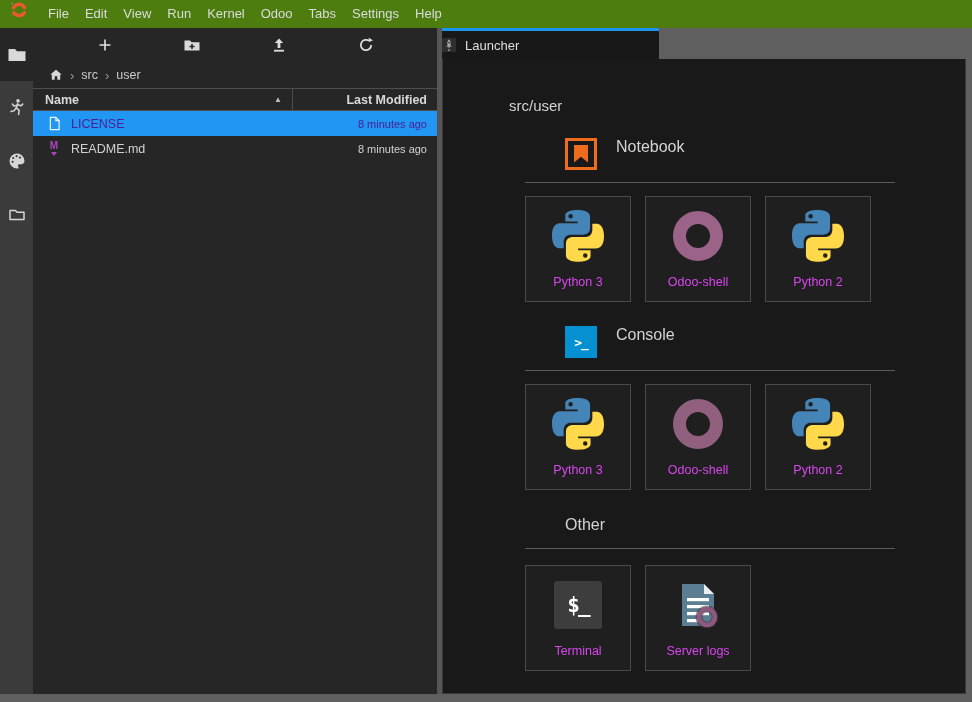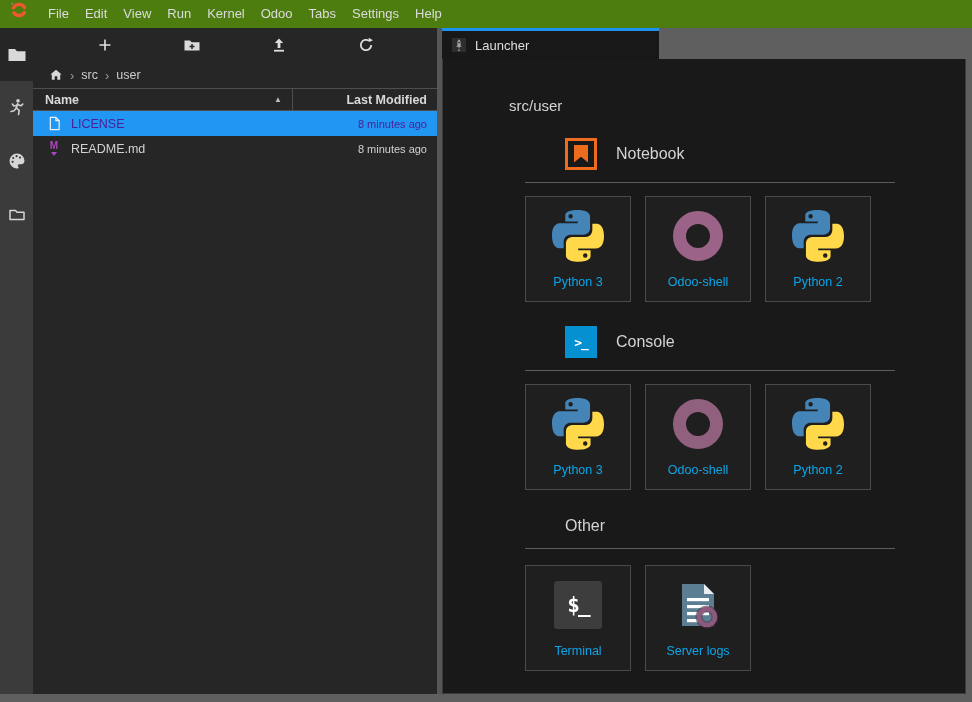--- a/index.html
+++ b/index.html
@@ -43,33 +43,33 @@
   .md-icon{display:flex;flex-direction:column;align-items:center;line-height:1;}
   .md-icon .m{font-weight:bold;font-size:10px;color:#ab47bc;}
   .md-icon .arr{width:0;height:0;border-left:3.5px solid transparent;border-right:3.5px solid transparent;border-top:4.5px solid #ab47bc;margin-top:1px;}
 
   
   .splitter{width:5px;flex:none;background:#565656;cursor:col-resize;}
 
   
   .dock{flex:1;min-width:0;background:#5f5f5f;display:flex;flex-direction:column;padding-right:6px;}
   .tabbar{height:31px;flex:none;display:flex;}
-  .tab{width:217px;box-sizing:border-box;background:#181818;border-top:3px solid #1e93ee;display:flex;align-items:center;gap:9px;padding-left:10px;color:#dedede;font-size:13px;cursor:pointer;}
+  .tab{width:217px;box-sizing:border-box;background:#181818;border-top:3px solid #1e93ee;display:flex;align-items:center;gap:9px;color:#dedede;font-size:13px;cursor:pointer;}
   .dock-content{flex:1;background:#191919;border:1px solid #3a3a3a;border-top:none;overflow:hidden;}
   .launcher{padding:38px 0 0 66px;color:#d4d4d4;}
   .cwd{font-size:15px;}
-  .section-header{display:flex;align-items:center;gap:19px;margin:24px 0 0 16px;height:32px;padding-left:40px;}
+  .section-header{display:flex;align-items:flex-start;gap:19px;margin:24px 0 0 16px;height:32px;padding-left:40px;}
   .section-header.noicon{margin-top:26px;height:20px;}
   .section-title{font-size:16px;color:#d4d4d4;}
   .divider{height:1px;background:#5c5c5c;width:370px;margin:12px 0 13px 16px;}
   .divider.last{margin-bottom:16px;}
   .cards{display:flex;gap:14px;margin-left:16px;}
   .card{width:104px;height:104px;box-sizing:content-box;background:#1f1f1f;border:1px solid #4b4b4b;display:flex;flex-direction:column;align-items:center;cursor:pointer;}
   .card-icon{flex:1;display:flex;align-items:center;justify-content:center;}
-  .card-label{font-size:12.5px;color:#0ea5e9;margin-bottom:12px;}
+  .card-label{font-size:12.5px;color:#d946ef;margin-bottom:12px;}
   .console-box{width:32px;height:32px;background:#0590d2;color:#fff;display:flex;align-items:center;justify-content:center;font-family:"DejaVu Sans Mono",monospace;font-weight:bold;font-size:13px;letter-spacing:-1px;}
   .term-box{width:48px;height:48px;background:#3d3d3d;border-radius:3px;color:#fff;display:flex;align-items:center;justify-content:center;font-family:"DejaVu Sans Mono",monospace;font-weight:bold;font-size:21px;letter-spacing:-2px;}
 
   .bottombar{height:8px;flex:none;background:#5f5f5f;}
   svg{display:block;}
 </style>
 </head>
 <body>
 
 <svg width="0" height="0" style="position:absolute">

